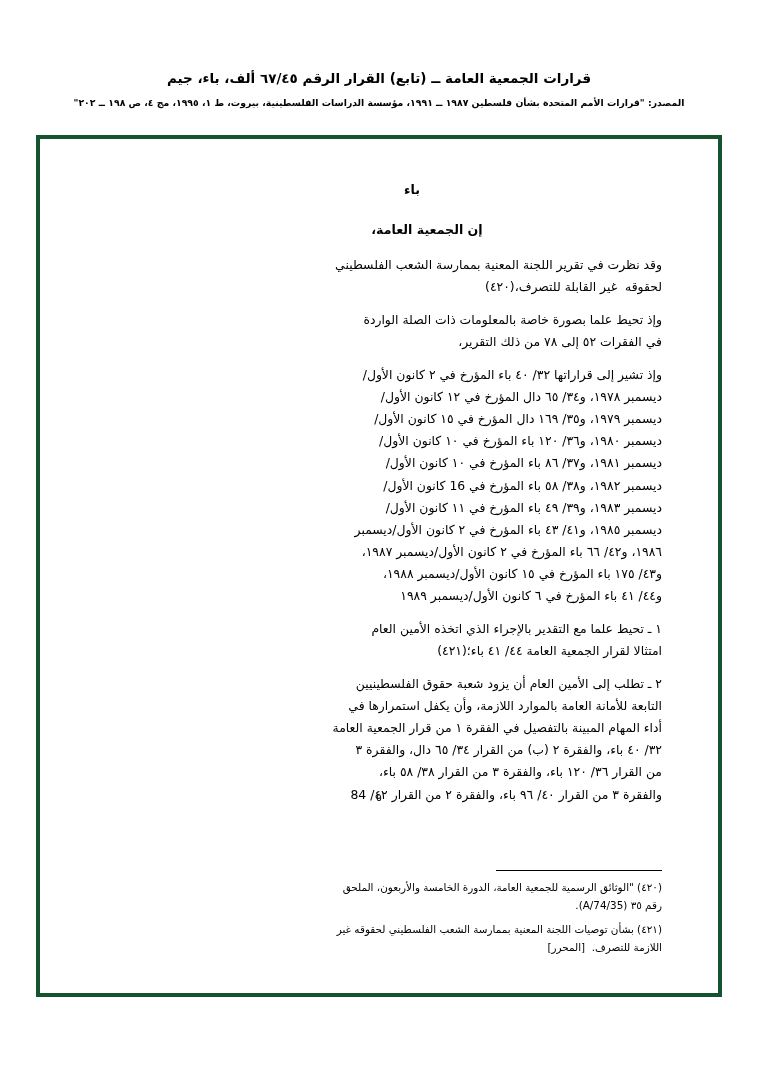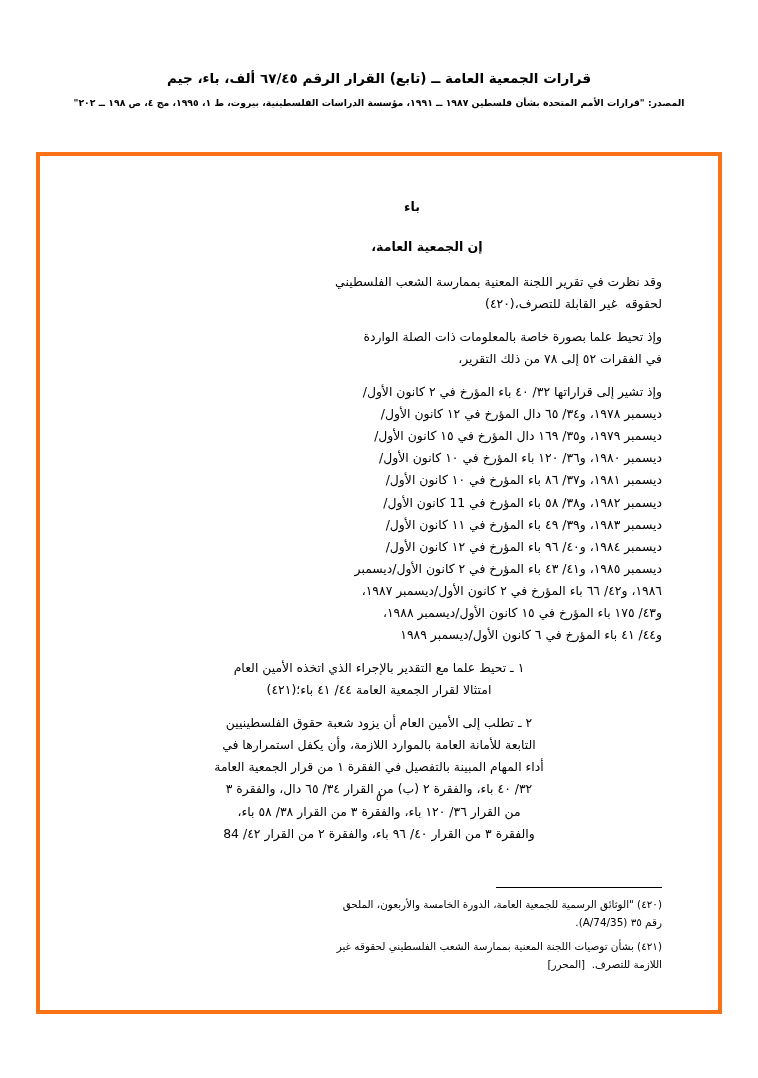--- a/index.html
+++ b/index.html
@@ -33,24 +33,24 @@
   }
   .header-source {
     font-size: 9.3px;
     font-weight: bold;
     line-height: 1.5;
     margin-top: 8px;
   }
   .frame {
     position: absolute;
     left: 36px;
-    top: 152px;
+    top: 135px;
     width: 686px;
     height: 862px;
-    border: 4px solid #f97316;
+    border: 4px solid #14532d;
     box-sizing: border-box;
     padding-left: 36px;
   }
   .frame-inner {
     position: absolute;
     inset: 0;
     padding: 40px 56px 24px 56px;
     box-sizing: border-box;
   }
   .doc-body {
@@ -86,21 +86,20 @@
   }
   .para-lines {
     display: block;
   }
   .line {
     display: block;
     white-space: pre;
   }
   .num-para {
     margin: 0 0 11px 0;
-    text-align: center;
   }
   .footnotes {
     position: absolute;
     right: 56px;
     bottom: 30px;
     width: 420px;
     text-align: right;
     font-size: 10.4px;
     line-height: 1.72;
   }
@@ -162,23 +161,22 @@
           </span>
         </div>
 
         <div class="para">
           <span class="para-lines">
             <span class="line">وإذ تشير إلى قراراتها ٣٢/ ٤٠ باء المؤرخ في ٢ كانون الأول/</span>
             <span class="line">ديسمبر ١٩٧٨، و٣٤/ ٦٥ دال المؤرخ في ١٢ كانون الأول/</span>
             <span class="line">ديسمبر ١٩٧٩، و٣٥/ ١٦٩ دال المؤرخ في ١٥ كانون الأول/</span>
             <span class="line">ديسمبر ١٩٨٠، و٣٦/ ١٢٠ باء المؤرخ في ١٠ كانون الأول/</span>
             <span class="line">ديسمبر ١٩٨١، و٣٧/ ٨٦ باء المؤرخ في ١٠ كانون الأول/</span>
-            <span class="line">ديسمبر ١٩٨٢، و٣٨/ ٥٨ باء المؤرخ في 11 كانون الأول/</span>
+            <span class="line">ديسمبر ١٩٨٢، و٣٨/ ٥٨ باء المؤرخ في 16 كانون الأول/</span>
             <span class="line">ديسمبر ١٩٨٣، و٣٩/ ٤٩ باء المؤرخ في ١١ كانون الأول/</span>
-            <span class="line">ديسمبر ١٩٨٤، و٤٠/ ٩٦ باء المؤرخ في ١٢ كانون الأول/</span>
             <span class="line">ديسمبر ١٩٨٥، و٤١/ ٤٣ باء المؤرخ في ٢ كانون الأول/ديسمبر</span>
             <span class="line">١٩٨٦، و٤٢/ ٦٦ باء المؤرخ في ٢ كانون الأول/ديسمبر ١٩٨٧،</span>
             <span class="line">و٤٣/ ١٧٥ باء المؤرخ في ١٥ كانون الأول/ديسمبر ١٩٨٨،</span>
             <span class="line">و٤٤/ ٤١ باء المؤرخ في ٦ كانون الأول/ديسمبر ١٩٨٩</span>
           </span>
         </div>
 
         <div class="num-para">
           <span class="para-lines">
             <span class="line">١ ـ تحيط علما مع التقدير بالإجراء الذي اتخذه الأمين العام</span>

